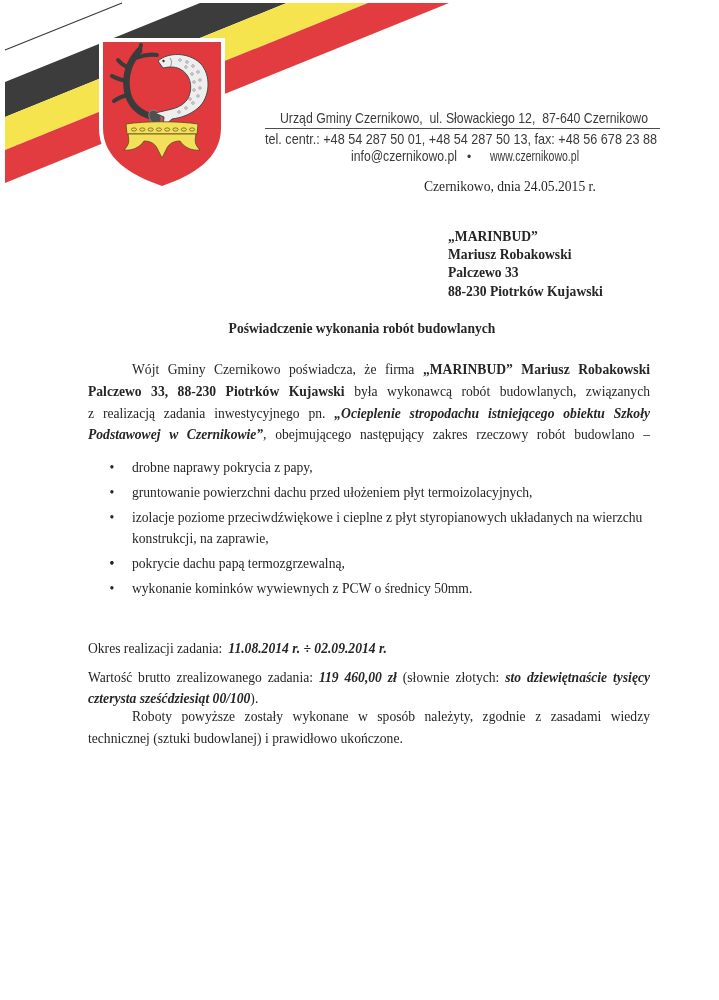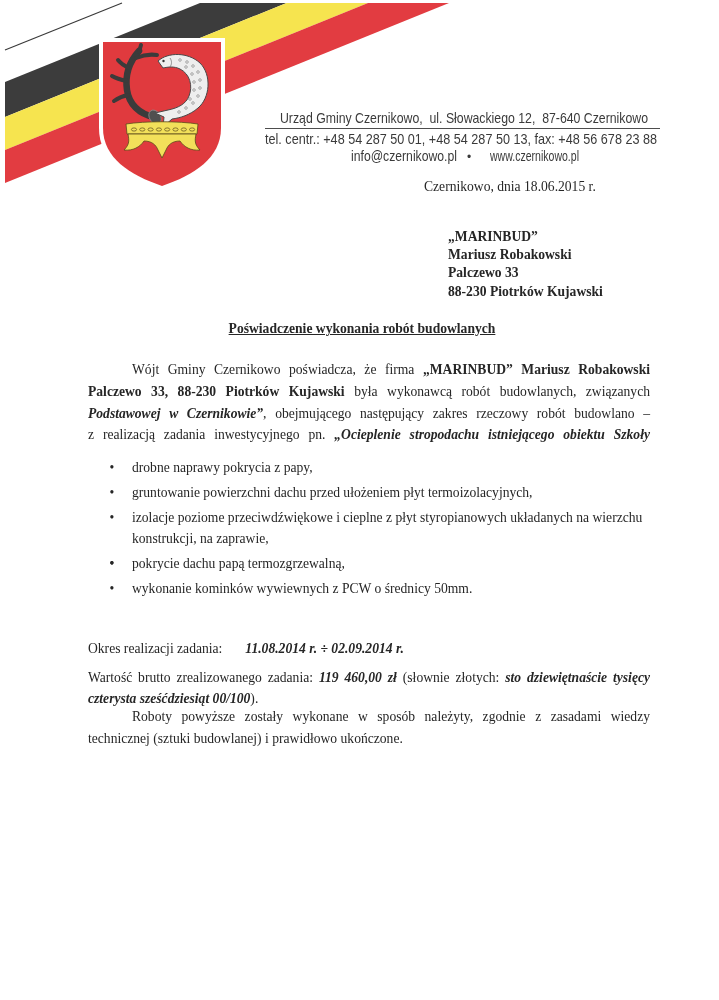--- a/index.html
+++ b/index.html
@@ -8,32 +8,32 @@
     background: #ffffff; color: #262626;
     font-family: "Liberation Serif", "DejaVu Serif", serif; font-size: 13.6px;
   }
   .abs { position: absolute; }
   svg text.sans { font-family: "Liberation Sans", "DejaVu Sans", sans-serif; white-space: pre; }
   svg text.serif { font-family: "Liberation Serif", "DejaVu Serif", serif; white-space: pre; }
   .rule { position: absolute; left: 265px; top: 128px; width: 395px; height: 1px; background: #4d4d4d; }
   .date { left: 424px; top: 179px; line-height: 16px; white-space: nowrap; }
   .recipient { left: 448px; top: 227.8px; font-weight: bold; line-height: 18.3px; white-space: nowrap; }
   .title { left: 88px; top: 317.6px; width: 548px; text-align: center; line-height: 21.8px;
-           font-weight: bold; text-decoration: underline; white-space: nowrap; }
+           font-weight: bold; white-space: nowrap; }
   .para { left: 88px; width: 562px; }
   .para .ln { height: 21.8px; line-height: 21.8px; }
   .jl { text-align: justify; text-align-last: justify; }
   .ll { text-align: left; white-space: nowrap; }
   .indent { padding-left: 44px; }
   .b { font-weight: bold; }
   .bi { font-weight: bold; font-style: italic; }
   .scope { left: 88px; top: 456.6px; width: 569px; }
   .item { position: relative; padding-left: 44px; line-height: 21px; margin-bottom: 4px; }
   .bullet { position: absolute; left: 21.6px; top: 0; }
-  .gap { margin-left: 23px; }
+  .gap { margin-left: 6px; }
   .value-para .ln, .closing .ln { height: 21.5px; line-height: 21.5px; }
 </style>
 </head>
 <body>
 
 <div id="page">
 
   <svg class="abs" style="left:0;top:0" width="719" height="200" viewBox="0 0 719 200">
     <line x1="5" y1="50" x2="122" y2="3" stroke="#3a3a3a" stroke-width="1.2"></line>
     <polygon points="5,82 200,3 286.5,3 5,117" fill="#3c3c3c"></polygon>
@@ -98,36 +98,36 @@
 
     <text class="sans" x="280" y="122.5" font-size="15" fill="#3a3a3a" textLength="368" lengthAdjust="spacingAndGlyphs">Urząd Gminy Czernikowo,  ul. Słowackiego 12,  87-640 Czernikowo</text>
     <text class="sans" x="265" y="144" font-size="14.5" fill="#3a3a3a" textLength="392" lengthAdjust="spacingAndGlyphs">tel. centr.: +48 54 287 50 01, +48 54 287 50 13, fax: +48 56 678 23 88</text>
     <text class="sans" x="351" y="160.5" font-size="14.5" fill="#3a3a3a" textLength="106" lengthAdjust="spacingAndGlyphs">info@czernikowo.pl</text>
     <text class="sans" x="467" y="160.5" font-size="12" fill="#3a3a3a">•</text>
     <text class="sans" x="490" y="160.5" font-size="14.5" fill="#3a3a3a" textLength="89" lengthAdjust="spacingAndGlyphs">www.czernikowo.pl</text>
   </svg>
 
   <div class="rule"></div>
 
-  <div class="abs date">Czernikowo, dnia 18.06.2015 r.</div>
+  <div class="abs date">Czernikowo, dnia 24.05.2015 r.</div>
 
   <div class="abs recipient">
     <div>„MARINBUD”</div>
     <div>Mariusz Robakowski</div>
     <div>Palczewo 33</div>
     <div>88-230 Piotrków Kujawski</div>
   </div>
 
   <div class="abs title">Poświadczenie wykonania robót budowlanych</div>
 
   <div class="abs para" style="top:359px">
     <div class="ln jl indent"><span>Wójt Gminy Czernikowo poświadcza, że firma </span><span class="b">„MARINBUD” Mariusz Robakowski</span></div>
     <div class="ln jl"><span class="b">Palczewo 33, 88-230 Piotrków Kujawski</span><span> była wykonawcą robót budowlanych, związanych</span></div>
+    <div class="ln jl"><span>z&nbsp;realizacją zadania inwestycyjnego pn. </span><span class="bi">„Ocieplenie stropodachu istniejącego obiektu Szkoły</span></div>
     <div class="ln jl"><span class="bi">Podstawowej w Czernikowie”</span><span>, obejmującego następujący zakres rzeczowy robót budowlano –</span></div>
-    <div class="ln jl"><span>z&nbsp;realizacją zadania inwestycyjnego pn. </span><span class="bi">„Ocieplenie stropodachu istniejącego obiektu Szkoły</span></div>
   </div>
 
   <div class="abs scope">
     <div class="item"><span class="bullet">•</span><span>drobne naprawy pokrycia z papy,</span></div>
     <div class="item"><span class="bullet">•</span><span>gruntowanie powierzchni dachu przed ułożeniem płyt termoizolacyjnych,</span></div>
     <div class="item"><span class="bullet">•</span><span>izolacje poziome przeciwdźwiękowe i cieplne z płyt styropianowych układanych na wierzchu konstrukcji, na zaprawie,</span></div>
     <div class="item"><span class="bullet">•</span></div>
     <div class="item"><span class="bullet">•</span><span>pokrycie dachu papą termozgrzewalną,</span></div>
     <div class="item"><span class="bullet">•</span><span>wykonanie kominków wywiewnych z PCW o średnicy 50mm.</span></div>
   </div>

